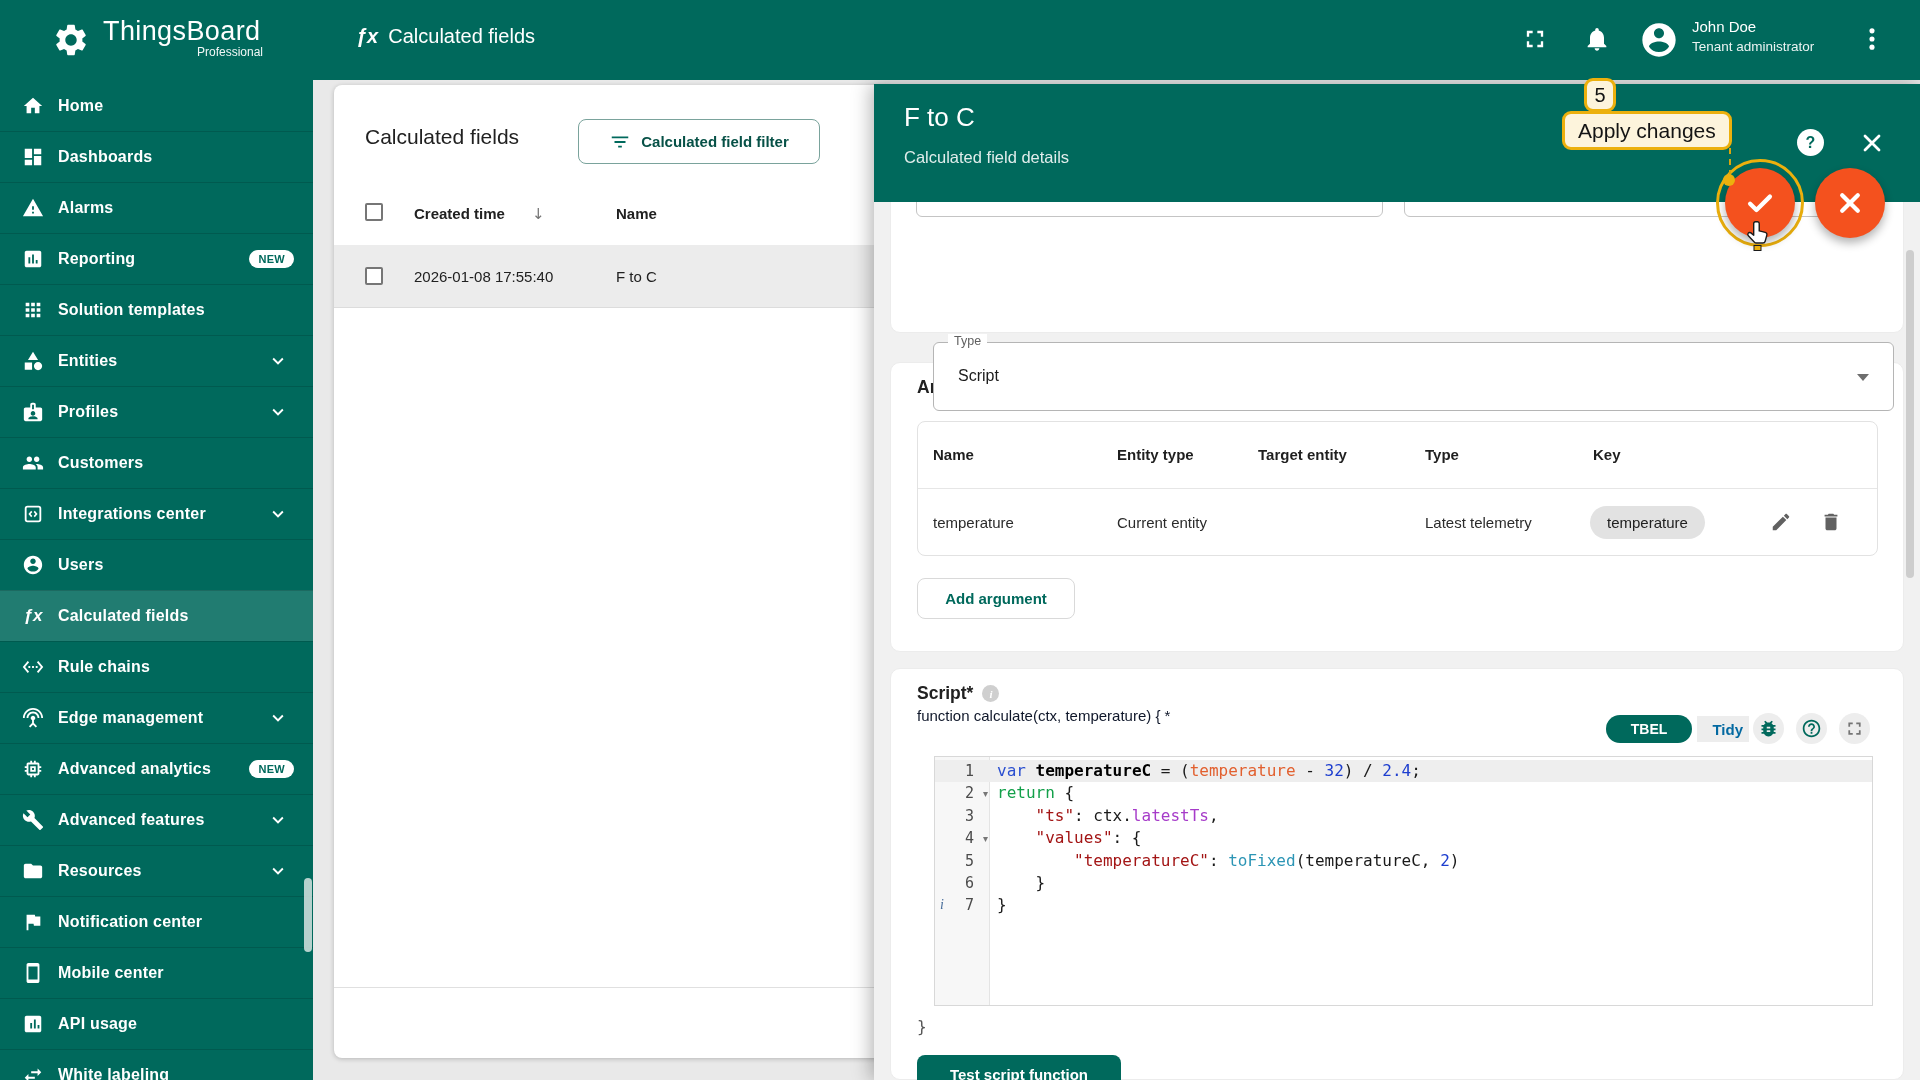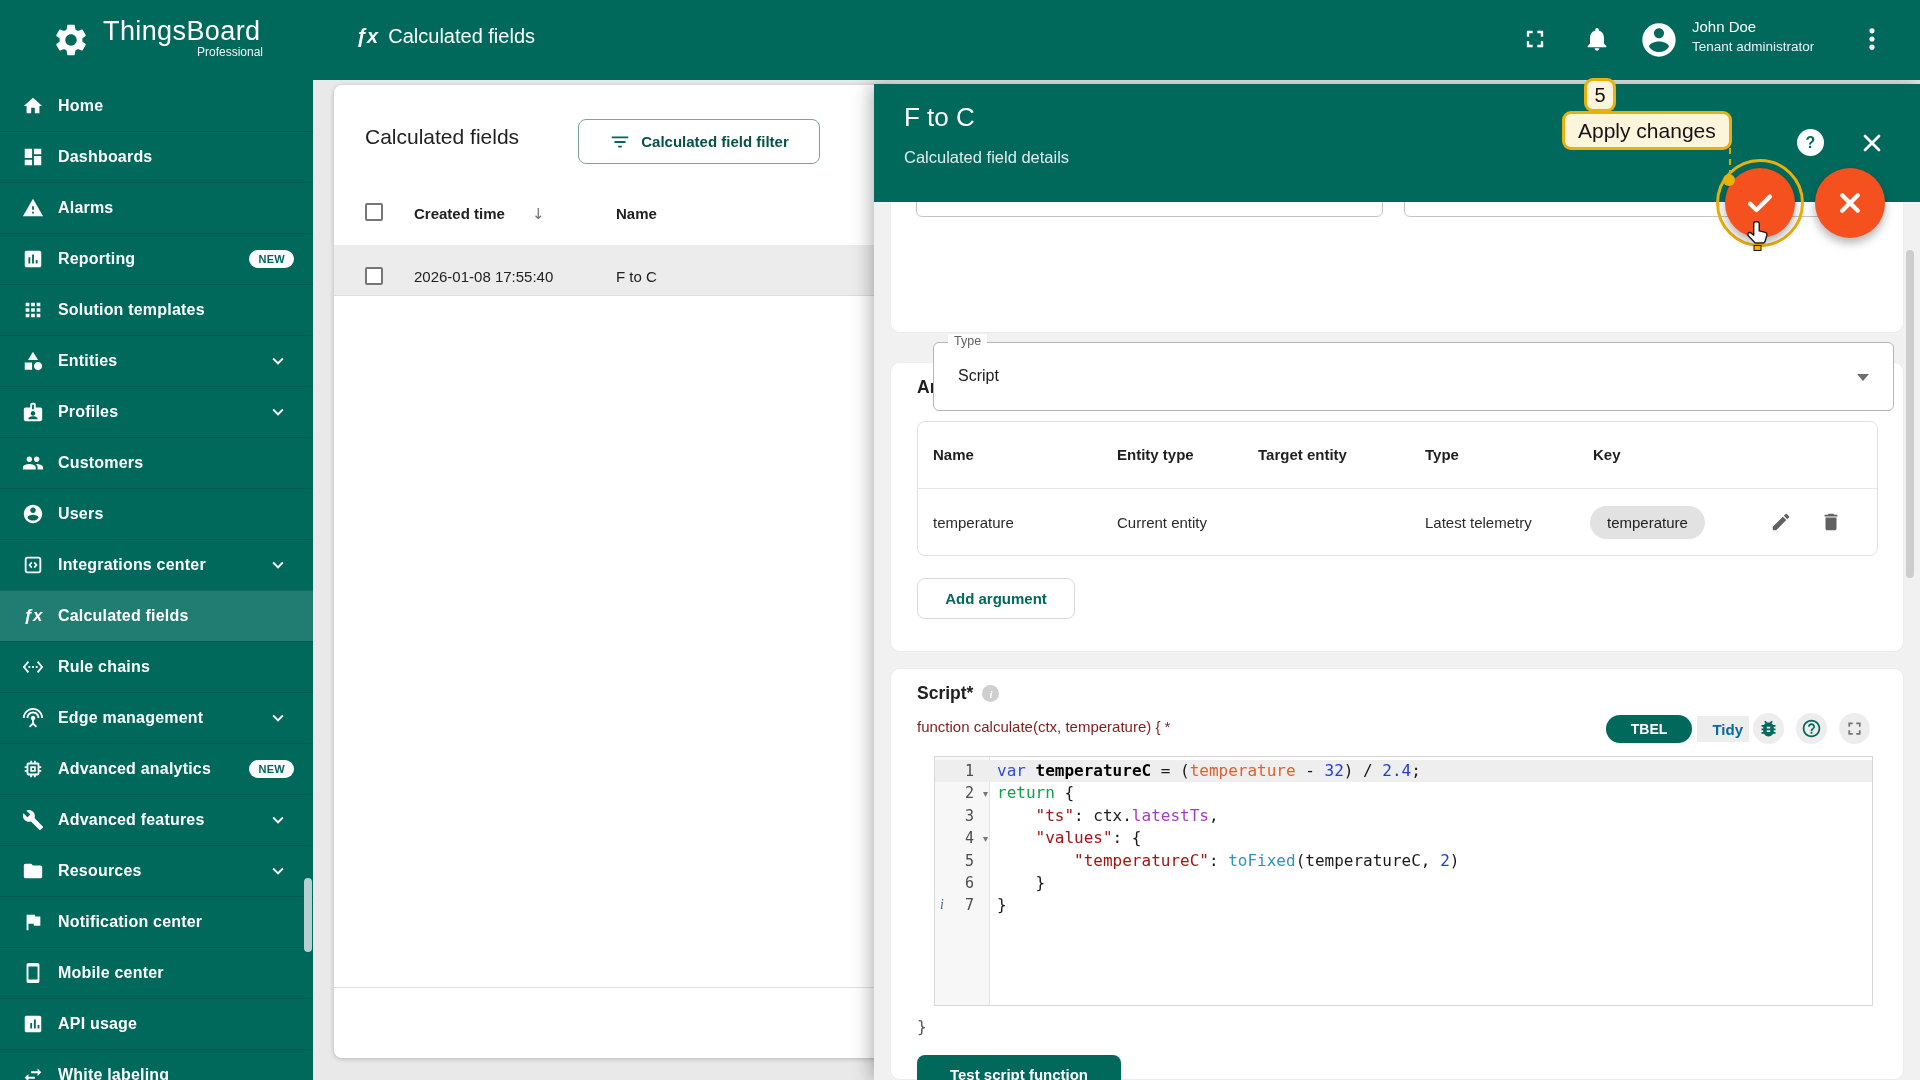--- a/index.html
+++ b/index.html
@@ -46,21 +46,21 @@
   .list-card{position:absolute;left:334px;top:85px;width:560px;height:973px;background:#fff;border-radius:8px;
              box-shadow:0 1px 5px rgba(0,0,0,.22);z-index:5;}
   .list-title{position:absolute;left:31px;top:40px;font-size:21px;font-weight:500;color:#212121;margin:0;}
   .filter-btn{position:absolute;left:244px;top:34px;width:242px;height:45px;border:1px solid #7aa39c;border-radius:8px;
               background:#fff;display:flex;align-items:center;justify-content:center;gap:10px;color:#075147;
               font-size:15px;font-weight:600;cursor:pointer;}
   .filter-btn svg{width:22px;height:22px;fill:var(--teal);}
   .cb{position:absolute;width:18px;height:18px;border:2px solid #767676;border-radius:2px;background:#fff;cursor:pointer;}
   .th{position:absolute;top:120px;font-size:15px;font-weight:700;color:#212121;cursor:pointer;}
   .sort-arrow{position:absolute;left:198px;top:120px;font-size:15px;color:#757575;font-family:"DejaVu Sans",sans-serif;cursor:pointer;}
-  .lrow{position:absolute;left:0;width:560px;height:51px;background:#ececec;border-bottom:1px solid #dcdcdc;cursor:pointer;text-align:right;}
+  .lrow{position:absolute;left:0;width:560px;height:63px;background:#ececec;border-bottom:1px solid #dcdcdc;cursor:pointer;text-align:right;}
   .lrow .cb{left:31px;top:22px;}
   .cell-created{position:absolute;left:80px;top:23px;font-size:15px;color:#212121;}
   .cell-name{position:absolute;left:282px;top:23px;font-size:15px;color:#212121;}
   .foot-divider{position:absolute;left:0;top:902px;width:560px;height:1px;background:#e0e0e0;}
 
   
   .drawer{position:absolute;left:874px;top:84px;width:1046px;height:996px;background:#f1f1f1;
           box-shadow:-3px 0 18px rgba(0,0,0,.3);z-index:10;overflow:hidden;}
   .card{position:absolute;background:#fff;border:1px solid #ececec;border-radius:10px;}
   #card1{left:16px;top:96px;width:1014px;height:153px;z-index:1;}
@@ -95,21 +95,21 @@
   .args-row{position:absolute;left:0;top:67px;width:100%;height:68px;}
   .ac{position:absolute;top:25px;font-size:15px;color:#2b2b2b;}
   .key-chip{position:absolute;left:672px;top:17px;height:33px;padding:0 17px;background:#e2e2e2;border-radius:17px;
             display:flex;align-items:center;font-size:15px;color:#212121;}
   .icon-btn{position:absolute;top:22px;width:24px;height:24px;background:none;border:none;padding:0;cursor:pointer;}
   .icon-btn svg{width:22px;height:22px;fill:#616161;}
   .add-arg{position:absolute;left:26px;top:215px;width:158px;height:41px;background:#fff;border:1px solid #d9d9d9;
            border-radius:8px;color:var(--teal);font-size:15px;font-weight:600;cursor:pointer;}
 
   #card3{left:16px;top:584px;width:1014px;height:412px;}
-  .fn-sig{position:absolute;left:26px;top:49px;font-size:15px;color:#7f1d1d;}
+  .fn-sig{position:absolute;left:26px;top:38px;font-size:15px;color:#0f172a;}
   .tbel{position:absolute;left:715px;top:46px;width:86px;height:28px;border-radius:14px;background:var(--teal);
         color:#fff;font-weight:700;font-size:14px;border:none;cursor:pointer;}
   .tidy{position:absolute;left:806px;top:47px;width:52px;height:26px;border-radius:0;background:#ededed;
         color:#0369a1;font-size:15px;font-weight:600;border:none;cursor:pointer;text-align:right;}
   .tool-circle{position:absolute;top:44px;width:31px;height:31px;border-radius:50%;background:#ededed;border:none;
                cursor:pointer;display:flex;align-items:center;justify-content:center;padding:0;}
   .tool-circle svg{width:21px;height:21px;}
   #bug-btn{left:862px;} #script-help-btn{left:905px;} #fs-btn{left:948px;}
 
   .editor{position:absolute;left:43px;top:87px;width:939px;height:250px;border:1px solid #d8d8d8;background:#fff;
@@ -261,36 +261,36 @@
         <span class="nav-icon">
           <svg viewBox="0 0 24 24" fill="currentColor">
             <path d="M16 11c1.66 0 2.99-1.34 2.99-3S17.66 5 16 5c-1.66 0-3 1.34-3 3s1.34 3 3 3zm-8 0c1.66 0 2.99-1.34 2.99-3S9.66 5 8 5C6.34 5 5 6.34 5 8s1.34 3 3 3zm0 2c-2.33 0-7 1.17-7 3.5V19h14v-2.5c0-2.33-4.67-3.5-7-3.5zm8 0c-.29 0-.62.02-.97.05 1.16.84 1.97 1.97 1.97 3.45V19h6v-2.5c0-2.33-4.67-3.5-7-3.5z"></path>
           </svg>
         </span>
         <span class="nav-label">Customers</span>
       </div>
       <div class="nav-item">
         <span class="nav-icon">
           <svg viewBox="0 0 24 24" fill="currentColor">
-            <path d="M12 2C6.48 2 2 6.48 2 12s4.48 10 10 10 10-4.48 10-10S17.52 2 12 2zm0 3c1.66 0 3 1.34 3 3s-1.34 3-3 3-3-1.34-3-3 1.34-3 3-3zm0 14.2c-2.5 0-4.71-1.28-6-3.22.03-1.99 4-3.08 6-3.08 1.99 0 5.97 1.09 6 3.08-1.29 1.94-3.5 3.22-6 3.22z"></path>
-          </svg>
-        </span>
-        <span class="nav-label">Users</span>
-      </div>
-      <div class="nav-item">
-        <span class="nav-icon">
-          <svg viewBox="0 0 24 24" fill="currentColor">
             <rect x="4" y="4" width="16" height="16" rx="2" fill="none" stroke="currentColor" stroke-width="2"></rect>
             <path d="M10 8.5 7 12l3 3.5 1.3-1.2L9.4 12l1.9-2.3zM14 8.5 17 12l-3 3.5-1.3-1.2 1.9-2.3-1.9-2.3z"></path>
           </svg>
         </span>
         <span class="nav-label">Integrations center</span>
         <span class="nav-chevron"><svg viewBox="0 0 24 24" fill="currentColor">
             <path d="M7.41 8.59 12 13.17l4.59-4.58L18 10l-6 6-6-6z"></path>
           </svg></span>
+      </div>
+      <div class="nav-item">
+        <span class="nav-icon">
+          <svg viewBox="0 0 24 24" fill="currentColor">
+            <path d="M12 2C6.48 2 2 6.48 2 12s4.48 10 10 10 10-4.48 10-10S17.52 2 12 2zm0 3c1.66 0 3 1.34 3 3s-1.34 3-3 3-3-1.34-3-3 1.34-3 3-3zm0 14.2c-2.5 0-4.71-1.28-6-3.22.03-1.99 4-3.08 6-3.08 1.99 0 5.97 1.09 6 3.08-1.29 1.94-3.5 3.22-6 3.22z"></path>
+          </svg>
+        </span>
+        <span class="nav-label">Users</span>
       </div>
       <div class="nav-item active">
         <span class="nav-icon fx-text">ƒx</span>
         <span class="nav-label">Calculated fields</span>
       </div>
       <div class="nav-item">
         <span class="nav-icon">
           <svg viewBox="0 0 24 24" fill="currentColor">
             <path d="M7.77 6.76 6.23 5.48.82 12l5.41 6.52 1.54-1.28L3.42 12l4.35-5.24zM7 13h2v-2H7v2zm10-2h-2v2h2v-2zm-6 2h2v-2h-2v2zm6.77-7.52-1.54 1.28L20.58 12l-4.35 5.24 1.54 1.28L23.18 12l-5.41-6.52z"></path>
           </svg>

